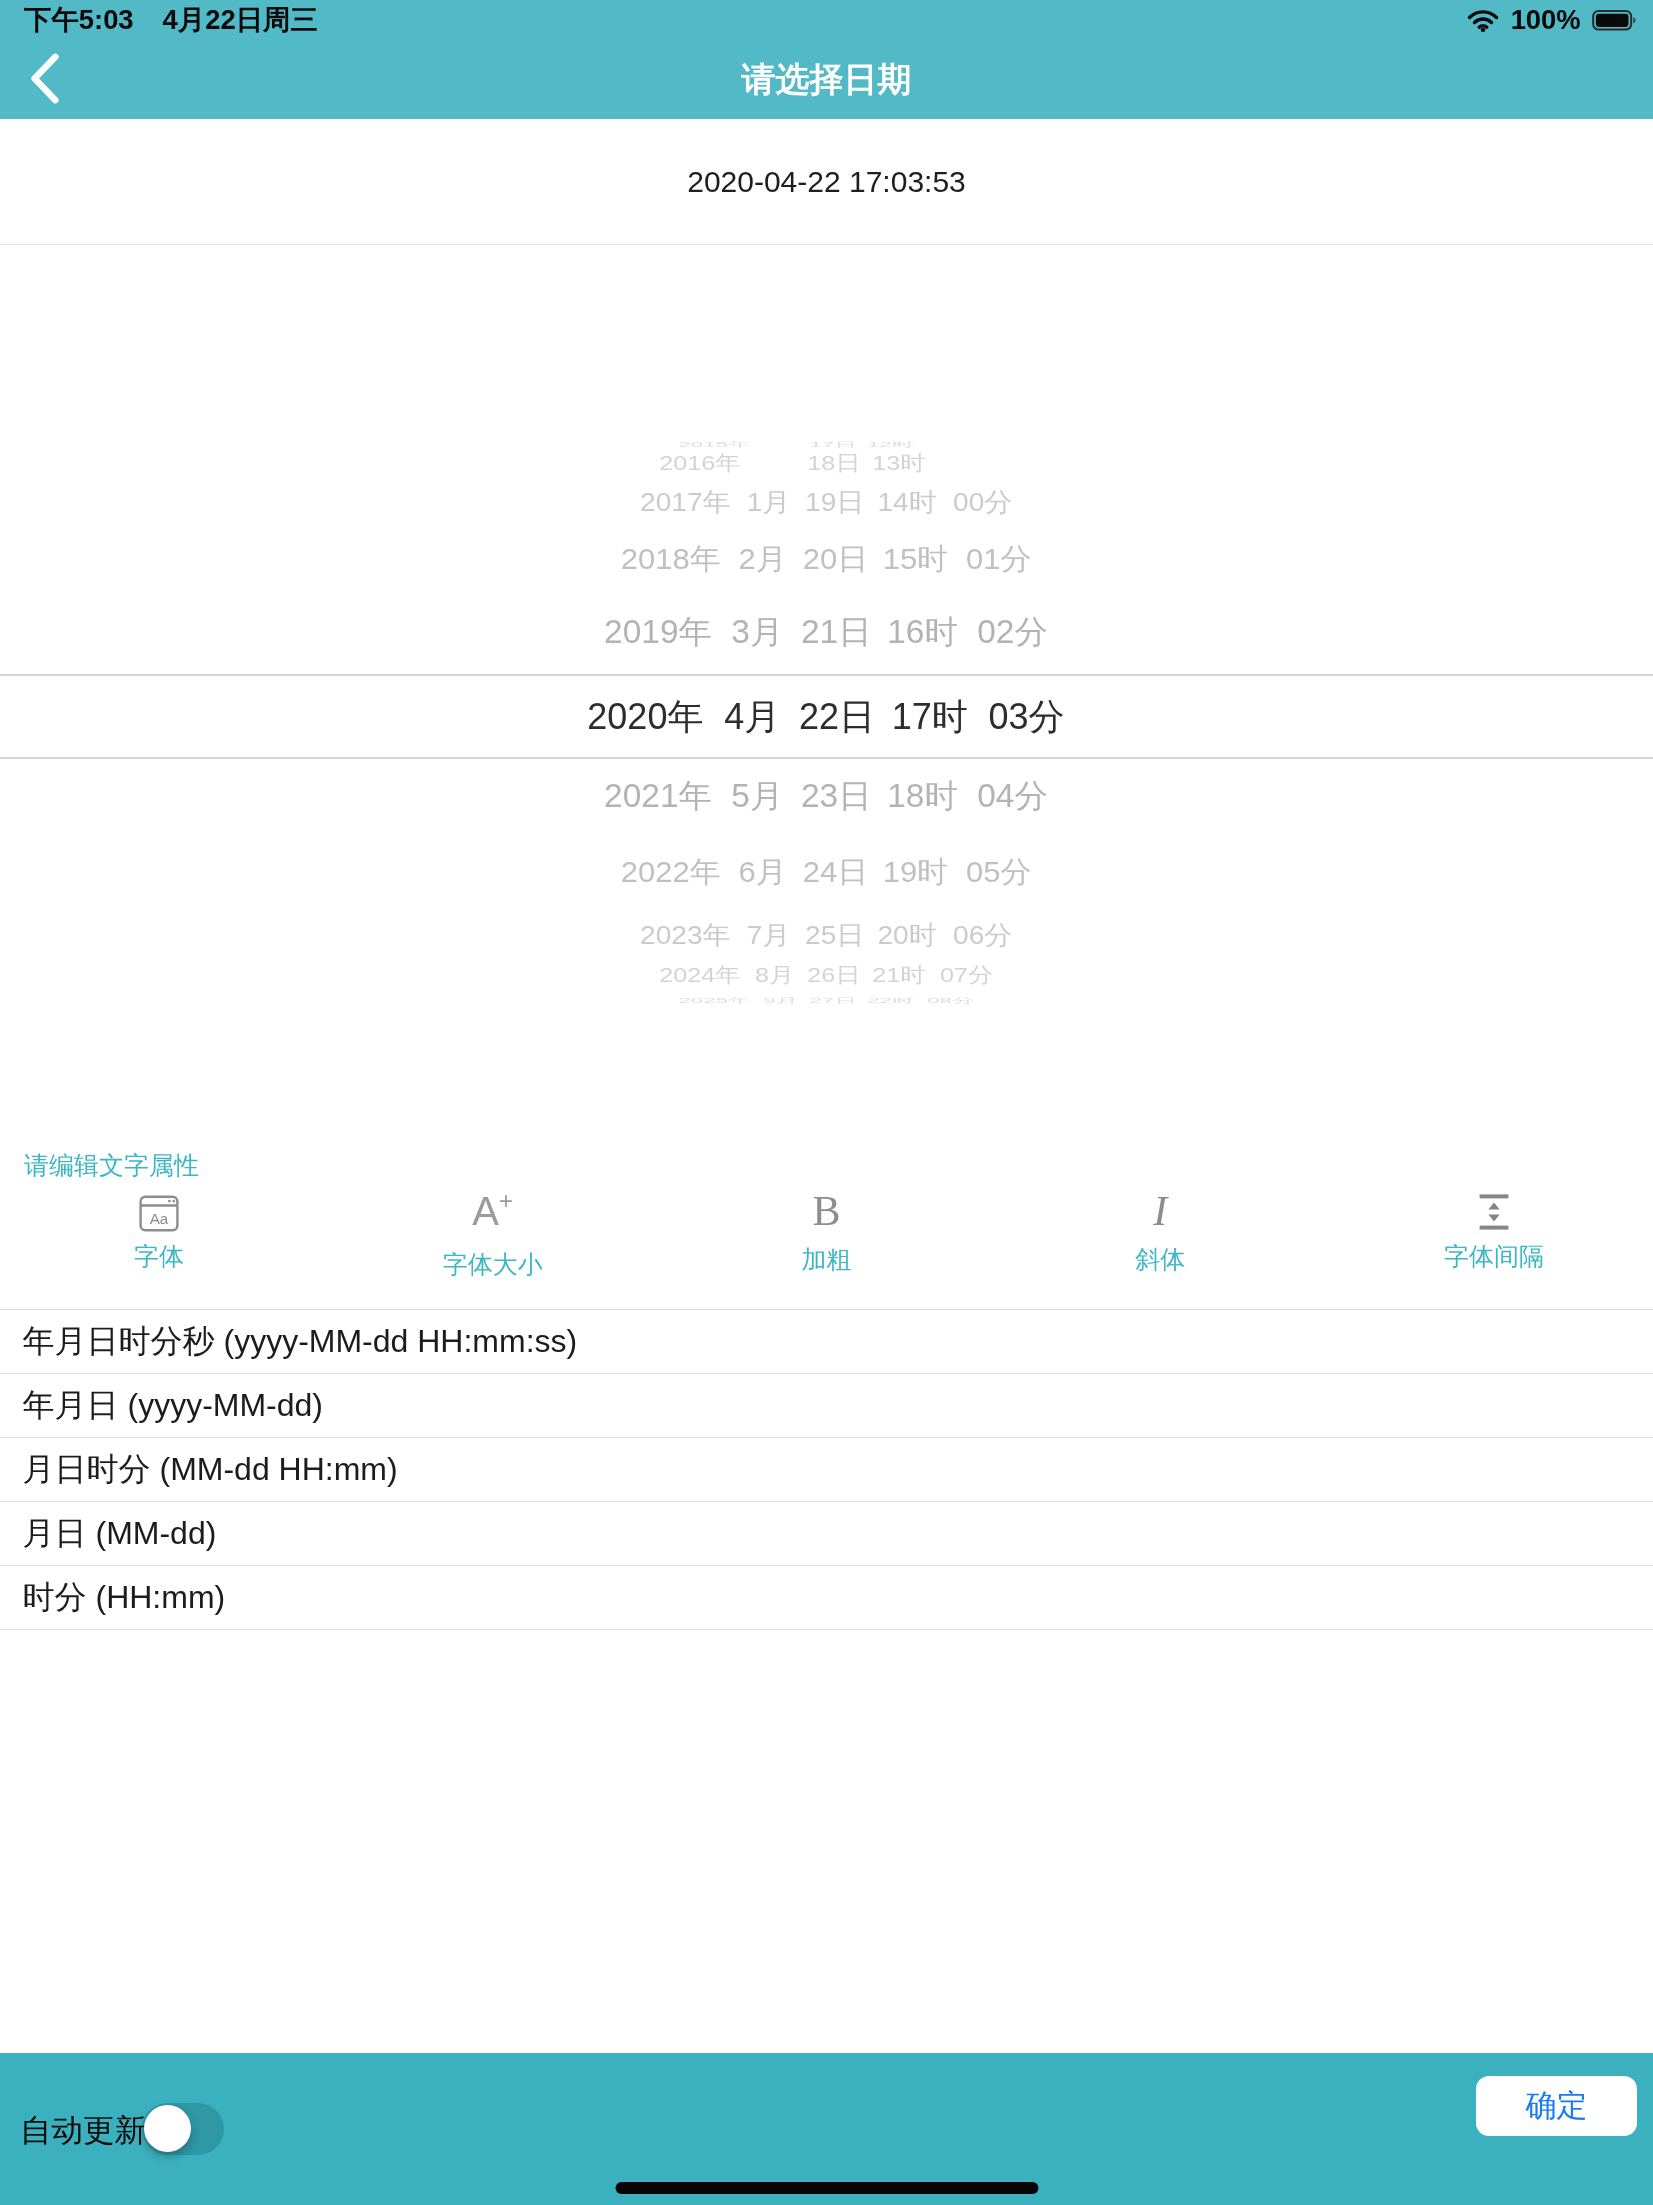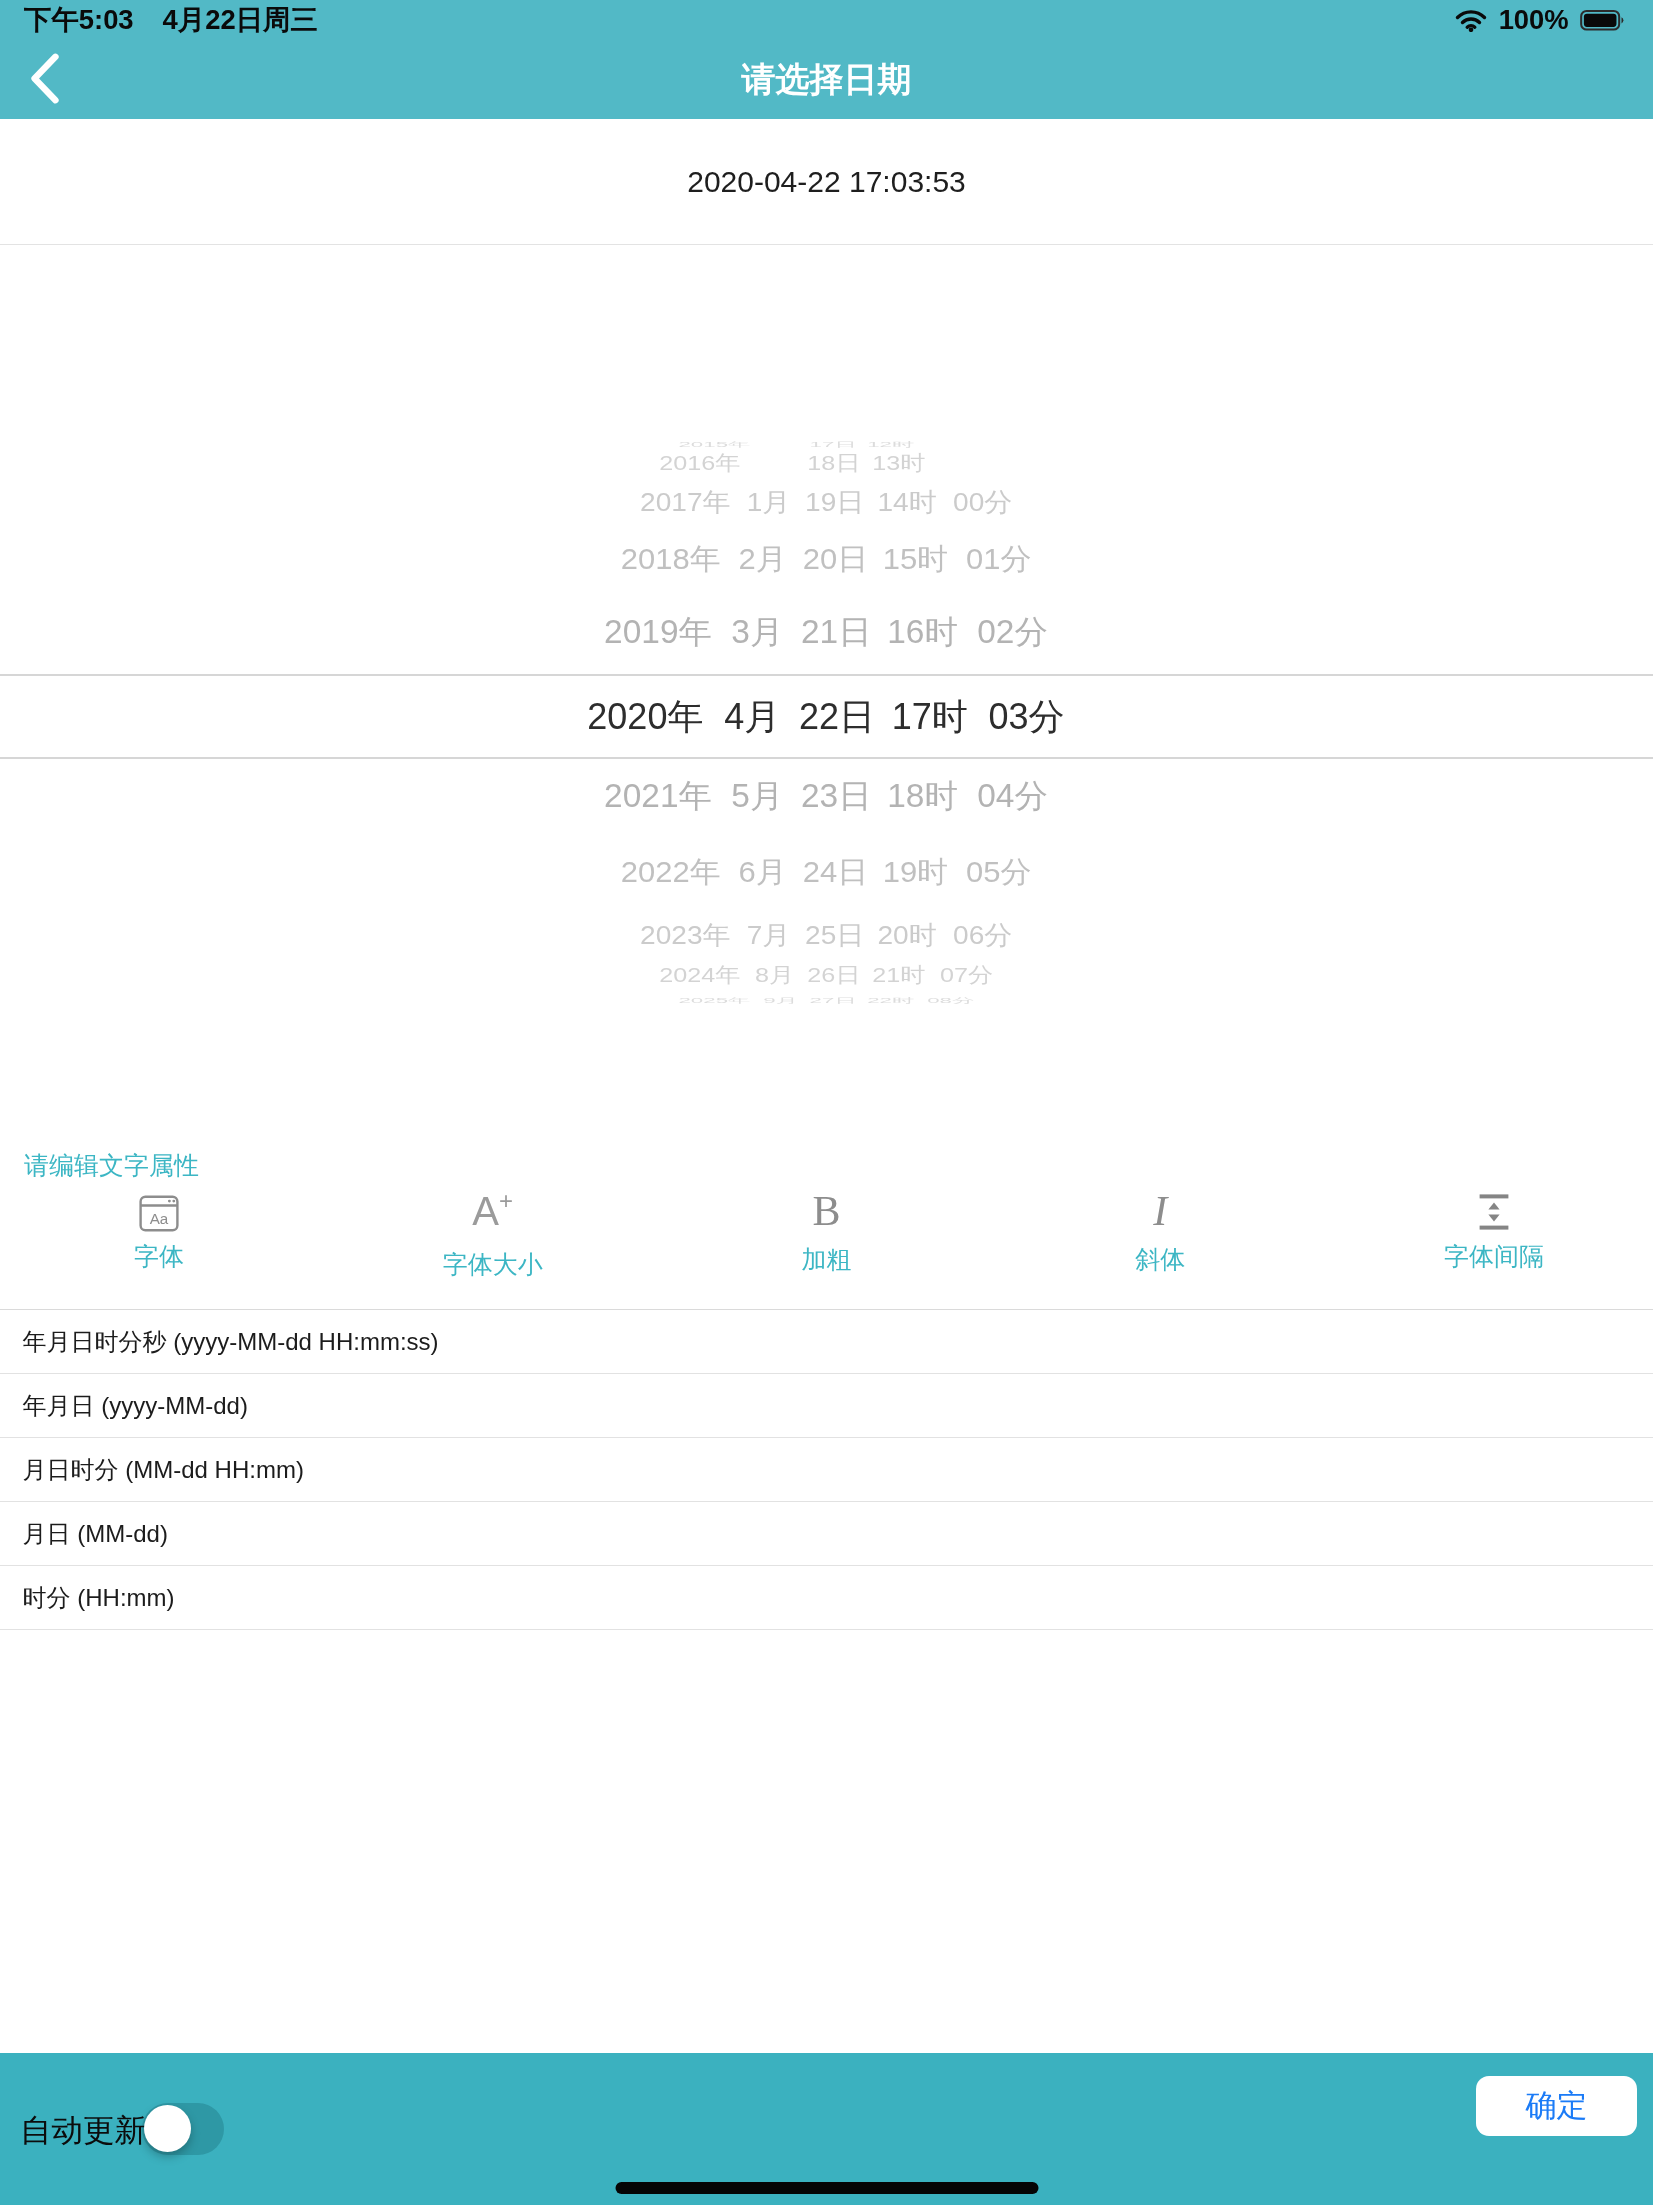--- a/index.html
+++ b/index.html
@@ -3,21 +3,21 @@
 <meta charset="utf-8">
 <style>
   html,body{margin:0;padding:0;}
   body{font-family:"Liberation Sans","DejaVu Sans",sans-serif;background:#888;}
   .stage{position:relative;width:1653px;height:2205px;background:#ffffff;overflow:hidden;margin:0 auto;}
 
   
   .statusbar{position:absolute;left:0;top:0;width:1653px;height:40px;background:#52b9c6;
     display:flex;align-items:center;justify-content:space-between;color:#0a0a0a;}
   .sb-left{display:flex;align-items:center;gap:29px;padding-left:24px;font-size:27.4px;font-weight:600;}
-  .sb-right{display:flex;align-items:center;gap:11.3px;padding-right:28px;font-size:27.4px;font-weight:600;}
+  .sb-right{display:flex;align-items:center;gap:11.3px;padding-right:16px;font-size:27.4px;font-weight:600;}
   .sb-right svg{display:block;}
 
   
   .navbar{position:absolute;left:0;top:40px;width:1653px;height:80px;background:#52b9c6;}
   .back-btn{position:absolute;left:21px;top:11.3px;width:48px;height:58px;display:flex;align-items:center;justify-content:center;cursor:pointer;}
   .nav-title{position:absolute;left:0;top:0;width:100%;height:80px;display:flex;align-items:center;justify-content:center;
     color:#ffffff;font-size:34px;font-weight:600;}
 
   
   .datebox{position:absolute;left:0;top:119px;width:1653px;height:125px;background:#ffffff;
@@ -55,21 +55,21 @@
   .attr-icon-box{height:53px;display:flex;align-items:flex-end;justify-content:center;color:#8d8d8d;}
   .attr-label{margin-top:8px;color:#3cb6c4;font-size:25px;}
   .glyph-b{font-family:"Liberation Serif","DejaVu Serif",serif;font-size:42px;line-height:47px;color:#8d8d8d;font-weight:400;}
   .glyph-i{font-family:"Liberation Serif","DejaVu Serif",serif;font-size:42px;line-height:47px;color:#8d8d8d;font-style:italic;}
   .glyph-aplus{font-size:40px;line-height:47px;color:#9b9b9b;position:relative;}
   .glyph-aplus .plus{font-size:24px;position:relative;top:-16px;left:0px;}
 
   
   .formats{position:absolute;left:0;top:1309px;width:1653px;border-top:1.6px solid #dadada;background:#fff;}
   .fmt-row{height:63px;border-bottom:1.6px solid #e2e2e2;display:flex;align-items:center;
-    padding-left:22.6px;font-size:24px;color:#1c1c1c;cursor:pointer;background:#fff;}
+    padding-left:22.6px;font-size:32px;color:#1c1c1c;cursor:pointer;background:#fff;}
 
   
   .footer{position:absolute;left:0;top:2053px;width:1653px;height:153px;background:#3bb1bf;}
   .auto-label{position:absolute;left:20px;top:57px;font-size:31.5px;color:#0c0c0c;}
   .switch{position:absolute;left:142px;top:50px;width:82px;height:52px;border-radius:26px;
     background:rgba(0,62,72,0.22);cursor:pointer;}
   .knob{position:absolute;left:2.4px;top:2.4px;width:47px;height:47px;border-radius:50%;background:#ffffff;
     box-shadow:0 4.8px 9.7px rgba(0,0,0,0.25);}
   .confirm-btn{position:absolute;right:16px;top:23.4px;width:161px;height:60px;background:#ffffff;border-radius:13px;
     display:flex;align-items:center;justify-content:center;font-size:31px;color:#1b7bf7;cursor:pointer;}

